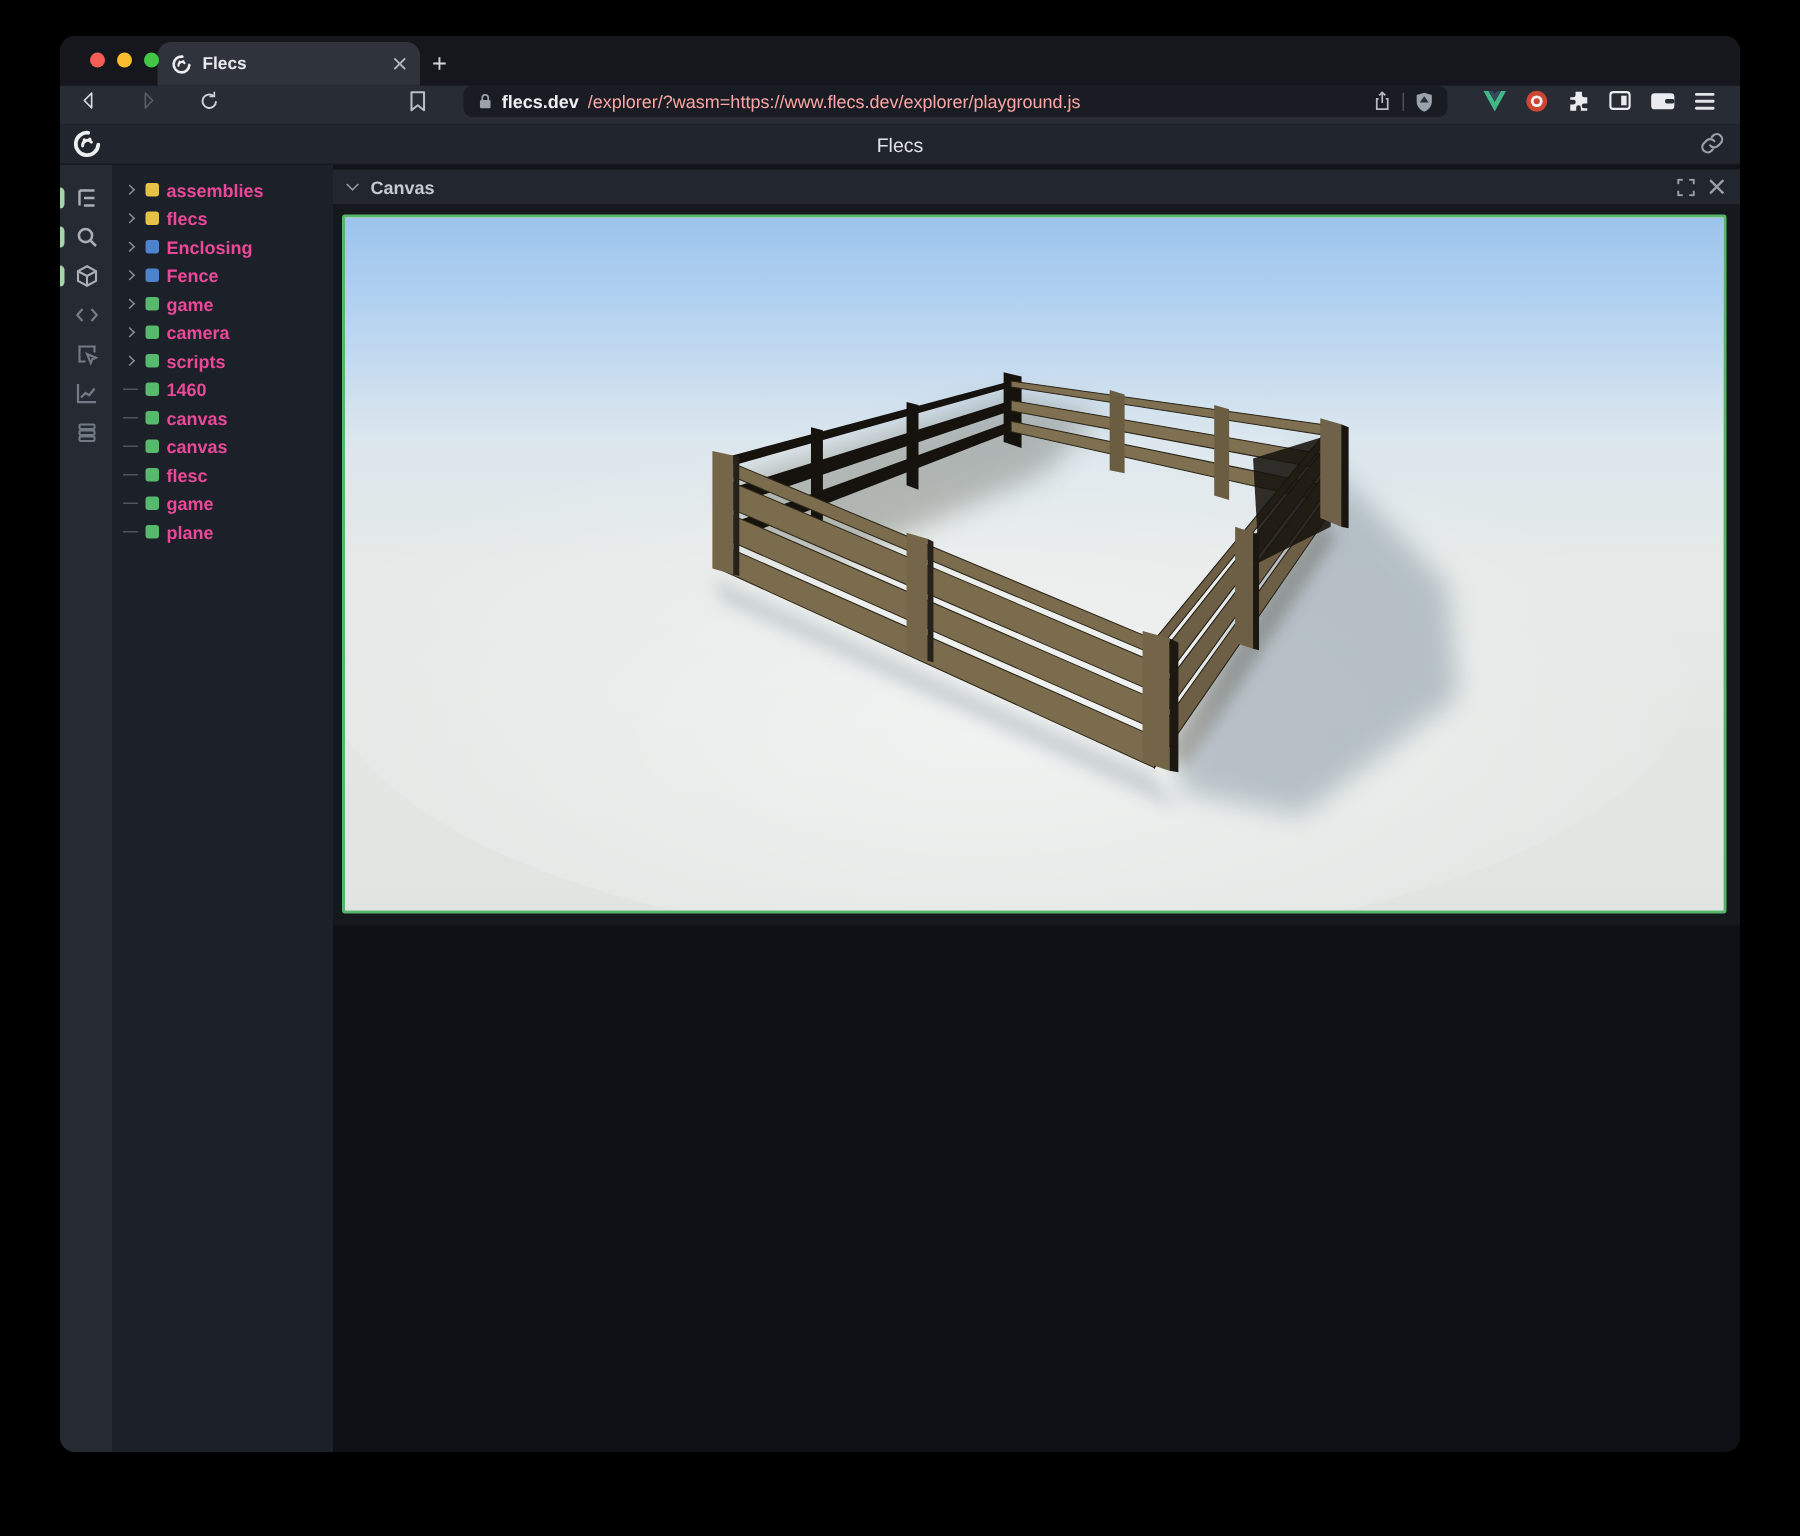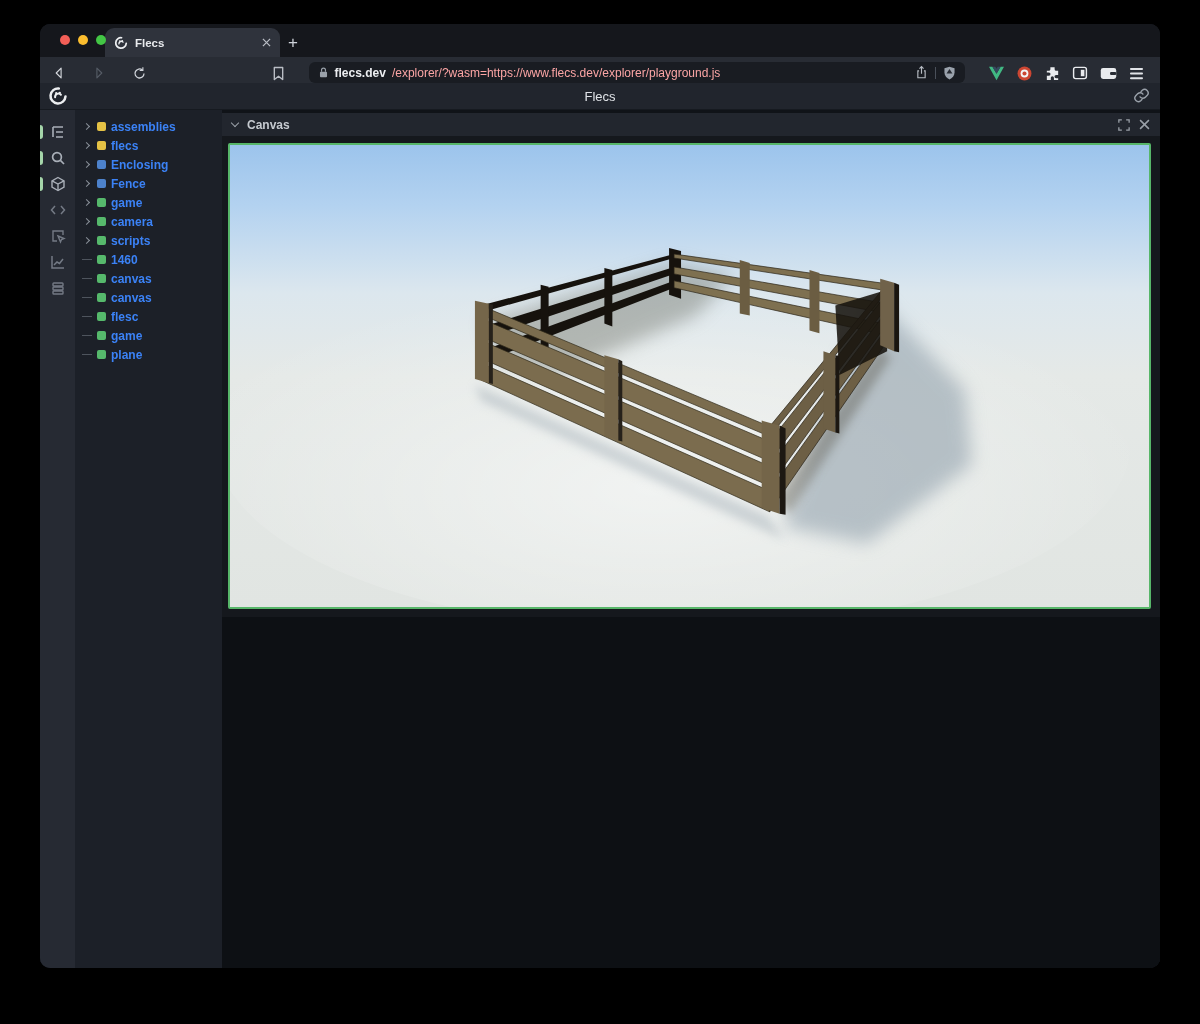--- a/index.html
+++ b/index.html
@@ -11,21 +11,21 @@
 
   
   .tabbar { height:33px; background:#15171c; display:flex; align-items:flex-end; position:relative; }
   .traffic { position:absolute; left:20px; top:11px; display:flex; gap:8px; }
   .tl { width:10px; height:10px; border-radius:50%; }
   .tab { margin-left:65px; width:175px; height:29px; background:#2f333c; border-radius:9px 9px 0 0;
          display:flex; align-items:center; padding:0 9px; gap:7px; }
   .tab .tlabel { font-size:11.5px; font-weight:700; color:#e8eaed; flex:1; }
   .newtab { width:26px; height:29px; display:flex; align-items:center; justify-content:center;
             color:#cfd3da; font-size:17px; font-weight:400; }
-  .toolbar { height:26px; background:#282c34; display:flex; align-items:flex-end; padding:0 10px; gap:21px; }
+  .toolbar { height:26px; background:#282c34; display:flex; align-items:flex-start; padding:0 10px; gap:21px; }
   .navbtn { width:20px; height:20px; display:flex; align-items:center; justify-content:center; }
   .tb-spacer { width:82px; }
   .urlbar { width:692px; height:21px; background:#191c22; border-radius:6px; display:flex;
             align-items:center; padding:0 9px; gap:6px; font-size:12px; }
   .urlbar .domain { color:#eceef1; font-weight:700; white-space:nowrap; }
   .urlbar .path { color:#fca5a5; white-space:nowrap; overflow:hidden; }
   .url-right { margin-left:auto; display:flex; align-items:center; gap:7px; }
   .vsep { width:1px; height:12px; background:#4a505a; }
   .extrow { margin-left:auto; display:flex; align-items:center; gap:8px; padding-right:4px; }
   .extbtn { width:20px; height:20px; display:flex; align-items:center; justify-content:center; }
@@ -49,21 +49,21 @@
   .tool.dim svg { stroke:#747a85; }
 
   
   .treepanel { width:147px; background:#1c2028; padding-top:7px; overflow:hidden; }
   .trow { height:19px; display:flex; align-items:center; padding-left:7px; gap:5px; }
   .tgl { width:10px; height:10px; display:flex; align-items:center; justify-content:center; }
   .tgl.exp::after { content:""; width:4px; height:4px; border-right:1.5px solid #8a9099;
                     border-bottom:1.5px solid #8a9099; transform:rotate(-45deg); margin-left:-2px; }
   .tgl.leaf::after { content:""; width:10px; border-top:1px solid #4e545d; }
   .sq { width:9px; height:9px; border-radius:2px; flex:0 0 9px; }
-  .trow .lbl { font-size:12px; font-weight:700; color:#3b82f6; white-space:nowrap; }
+  .trow .lbl { font-size:12px; font-weight:700; color:#ec4899; white-space:nowrap; }
 
   
   .main { flex:1; display:flex; flex-direction:column; background:#101318; min-width:0; }
   .phead { height:23px; background:#22262e; display:flex; align-items:center; padding:0 10px;
            gap:7px; flex:0 0 23px; }
   .phead .ptitle { font-size:12px; font-weight:700; color:#c6cad0; }
   .chev-down { width:8px; height:8px; display:inline-flex; }
   .chev-down::after { content:""; width:5px; height:5px; border-right:1.5px solid #9aa0a8;
                       border-bottom:1.5px solid #9aa0a8; transform:rotate(45deg); margin-top:-1px; }
   .bullet { width:5px; height:5px; border-radius:50%; background:#7d838d; }

